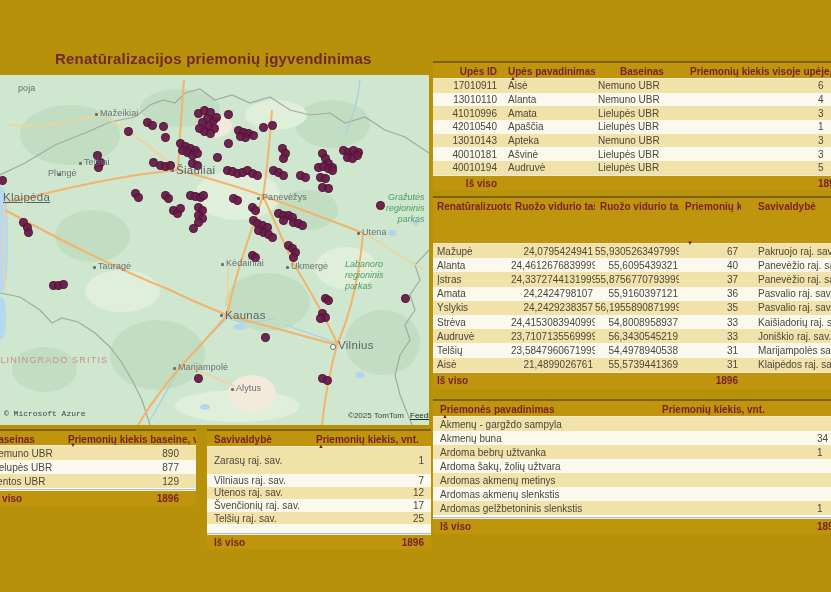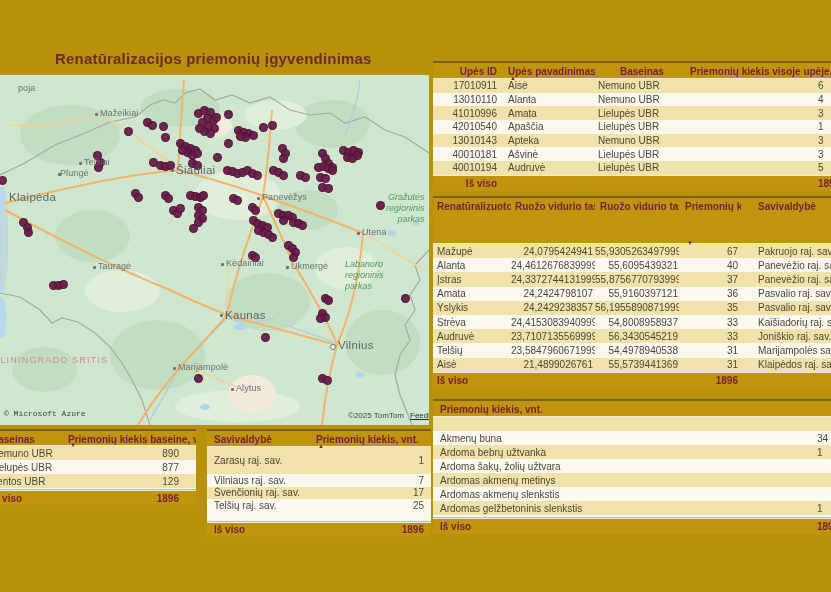--- a/index.html
+++ b/index.html
@@ -267,22 +267,22 @@
       <div class="dot" style="left: 401px; top: 219px;"></div>
       <div class="dot" style="left: 318px; top: 299px;"></div>
       <div class="dot" style="left: 323px; top: 301px;"></div>
       <div class="dot" style="left: 194px; top: 299px;"></div>
       <span class="city-label town" style="left: 2px; top: 8px; margin-left: 16px;">poja</span>
       <div class="city-marker" style="left: 95px; top: 38px;"></div>
       <span class="city-label town" style="left: 100px; top: 33px;">Mažeikiai</span>
       <div class="city-marker" style="left: 79px; top: 87px;"></div>
       <span class="city-label town" style="left: 84px; top: 82px;">Telšiai</span>
       <div class="city-marker" style="left: 58px; top: 98px;"></div>
-      <span class="city-label town" style="left: 60px; top: 93px;">Plungė</span>
-      <span class="city-label" style="left: 9px; top: 116px;">Klaipėda</span>
+      <span class="city-label town" style="left: 48px; top: 93px;">Plungė</span>
+      <span class="city-label" style="left: 3px; top: 116px; text-decoration: underline;">Klaipėda</span>
       <div class="city-marker" style="left: 171px; top: 94px;"></div>
       <span class="city-label" style="left: 176px; top: 89px;">Šiauliai</span>
       <div class="city-marker" style="left: 257px; top: 122px;"></div>
       <span class="city-label town" style="left: 262px; top: 117px;">Panevėžys</span>
       <div class="city-marker" style="left: 357px; top: 157px;"></div>
       <span class="city-label town" style="left: 362px; top: 152px;">Utena</span>
       <div class="city-marker" style="left: 221px; top: 188px;"></div>
       <span class="city-label town" style="left: 226px; top: 183px;">Kėdainiai</span>
       <div class="city-marker" style="left: 286px; top: 191px;"></div>
       <span class="city-label town" style="left: 291px; top: 186px;">Ukmergė</span>
@@ -588,23 +588,27 @@
     <div class="t-total" style="height: 16px;">
       <div class="t-cell" style="width: 78px; text-align: left; padding-left: 4px; padding-right: 0px;">Iš viso</div>
       <div class="t-cell" style="width: 84px; text-align: right; padding-left: 0px; padding-right: 2px;"></div>
       <div class="t-cell" style="width: 84px; text-align: right; padding-left: 0px; padding-right: 1px;"></div>
       <div class="t-cell" style="width: 62px; text-align: right; padding-left: 0px; padding-right: 3px;">1896</div>
       <div class="t-cell" style="width: 150px; text-align: left; padding-left: 17px; padding-right: 0px;"></div>
     </div>
   </div>
 <div class="pbt" style="left: 433px; top: 399px; width: 432px;">
     <div class="t-head" style="height: 18px;">
+      <div class="t-cell" style="width: 222px; text-align: left; padding-left: 7px; padding-right: 0px; height: 18px;">Priemonės pavadinimas<span class="sort-arrow" style="left: 9px;">▲</span></div>
       <div class="t-cell" style="width: 210px; text-align: left; padding-left: 7px; padding-right: 0px; height: 18px;">Priemonių kiekis, vnt.</div>
     </div>
     <div class="t-row" style="height: 14px;">
+      <div class="t-cell" style="width: 222px; text-align: left; padding-left: 7px; padding-right: 0px;">
+        <span>Akmenų - gargždo sampyla</span>
+      </div>
       <div class="t-cell" style="width: 210px; text-align: left; padding-left: 162px; padding-right: 0px;">
         <span></span>
       </div>
     </div>
     <div class="t-row" style="height: 14px;">
       <div class="t-cell" style="width: 222px; text-align: left; padding-left: 7px; padding-right: 0px;">
         <span>Akmenų buna</span>
       </div>
       <div class="t-cell" style="width: 210px; text-align: left; padding-left: 162px; padding-right: 0px;">
         <span>34</span>
@@ -707,20 +711,28 @@
     <div class="t-row" style="height: 12.6px;">
       <div class="t-cell" style="width: 105px; text-align: left; padding-left: 7px; padding-right: 0px;">
         <span>Vilniaus raj. sav.</span>
       </div>
       <div class="t-cell" style="width: 119px; text-align: right; padding-left: 0px; padding-right: 7px;">
         <span>7</span>
       </div>
     </div>
     <div class="t-row" style="height: 12.6px;">
       <div class="t-cell" style="width: 105px; text-align: left; padding-left: 7px; padding-right: 0px;">
+        <span>Utenos raj. sav.</span>
+      </div>
+      <div class="t-cell" style="width: 119px; text-align: right; padding-left: 0px; padding-right: 7px;">
+        <span>12</span>
+      </div>
+    </div>
+    <div class="t-row" style="height: 12.6px;">
+      <div class="t-cell" style="width: 105px; text-align: left; padding-left: 7px; padding-right: 0px;">
         <span>Švenčionių raj. sav.</span>
       </div>
       <div class="t-cell" style="width: 119px; text-align: right; padding-left: 0px; padding-right: 7px;">
         <span>17</span>
       </div>
     </div>
     <div class="t-row" style="height: 12.6px;">
       <div class="t-cell" style="width: 105px; text-align: left; padding-left: 7px; padding-right: 0px;">
         <span>Telšių raj. sav.</span>
       </div>

